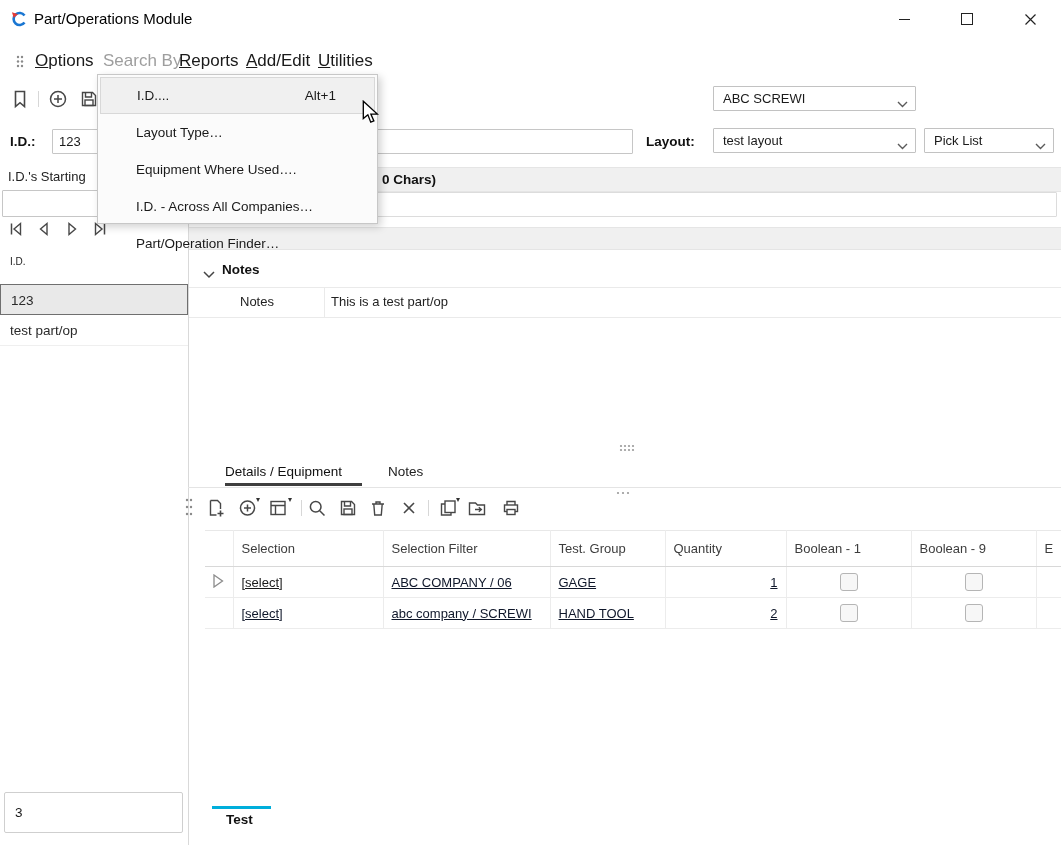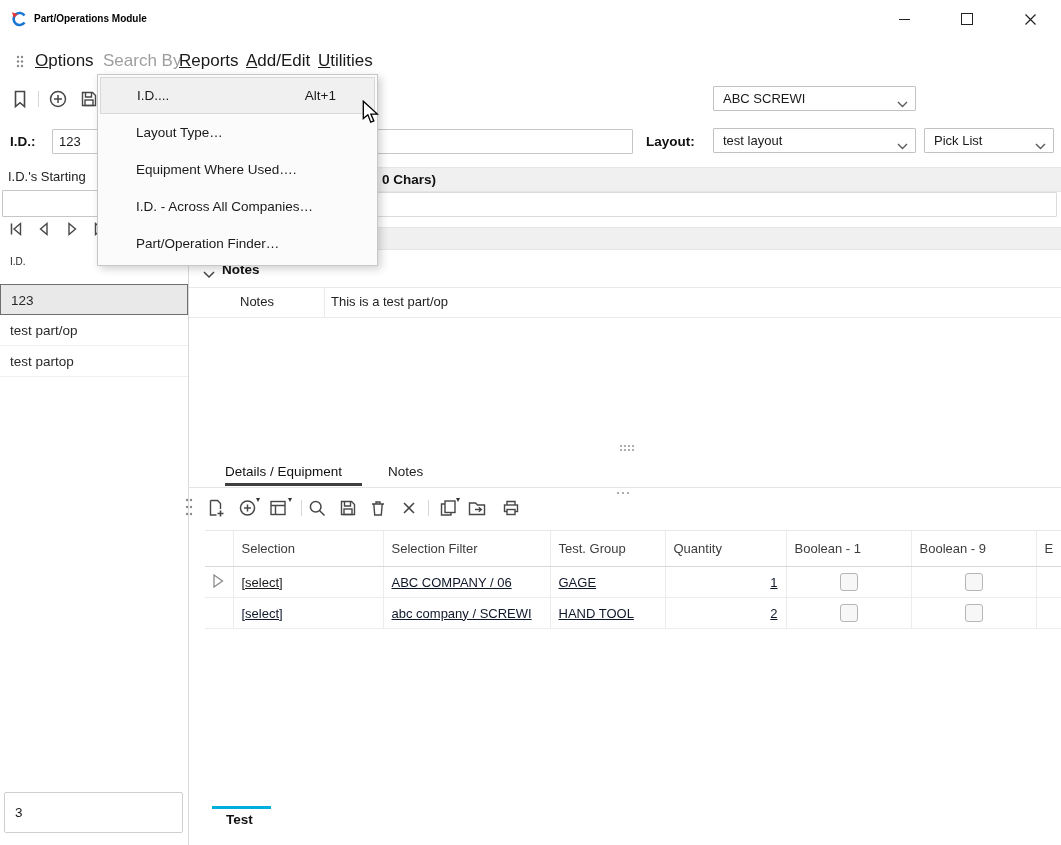--- a/index.html
+++ b/index.html
@@ -2,21 +2,21 @@
 <html><head>
 <meta charset="utf-8">
 <style>
   html,body{margin:0;padding:0;}
   body{width:1061px;height:845px;font-family:"Liberation Sans",sans-serif;font-size:13px;color:#1a1a1a;background:#fff;}
   .window{position:relative;width:1061px;height:845px;background:#fff;overflow:hidden;}
   .abs{position:absolute;}
 
   
   .titlebar{position:absolute;left:0;top:0;width:1061px;height:38px;background:#fff;}
-  .title-text{position:absolute;left:34px;top:0;line-height:38px;font-size:10px;color:#000;white-space:nowrap;font-weight:bold;}
+  .title-text{position:absolute;left:34px;top:0;line-height:38px;font-size:15px;color:#000;white-space:nowrap;}
   .app-icon{position:absolute;left:10px;top:10px;width:18px;height:18px;}
   .win-btn{position:absolute;top:0;width:46px;height:38px;display:flex;align-items:center;justify-content:center;}
   .min-glyph{width:11px;height:0;border-top:1.2px solid #222;}
   .max-glyph{width:10px;height:10px;border:1.1px solid #222;}
 
   
   .menubar{position:absolute;left:0;top:48px;width:1061px;height:26px;}
   .menu-item{position:absolute;top:0;height:26px;line-height:26px;font-size:17px;cursor:default;white-space:nowrap;}
   .menu-item.grayed{color:#9e9e9e;}
   .accel{text-decoration:underline;}
@@ -34,21 +34,21 @@
   .blabel{position:absolute;font-weight:bold;font-size:13.5px;color:#111;white-space:nowrap;}
   .plabel{position:absolute;font-size:13px;color:#222;white-space:nowrap;}
   .graybar{position:absolute;background:#f0f0f0;border-top:1px solid #e5e5e5;border-bottom:1px solid #e5e5e5;box-sizing:border-box;}
 
   
   .list-row{position:absolute;left:0;width:188px;height:31px;line-height:31px;padding-left:10px;box-sizing:border-box;border-bottom:1px solid #efefef;font-size:13.5px;color:#2a2a2a;background:#fff;}
   .list-row.sel{background:#e9e9e9;border:1px solid #6f6f6f;}
   .count-box{position:absolute;left:4px;top:792px;width:179px;height:41px;border:1px solid #cfcfcf;border-radius:2px;box-sizing:border-box;line-height:39px;padding-left:10px;font-size:13.5px;background:#fff;}
 
   
-  .popup{position:absolute;left:97px;top:74px;width:281px;height:192px;background:#fbfbfb;border:1px solid #c7c7c7;box-shadow:3px 3px 8px rgba(0,0,0,0.18);z-index:50;box-sizing:border-box;padding:2px;}
+  .popup{position:absolute;left:97px;top:74px;width:281px;height:150px;background:#fbfbfb;border:1px solid #c7c7c7;box-shadow:3px 3px 8px rgba(0,0,0,0.18);z-index:50;box-sizing:border-box;padding:2px;}
   .popup-item{position:relative;height:37px;line-height:37px;padding-left:36px;padding-right:14px;font-size:13.5px;color:#1a1a1a;box-sizing:border-box;cursor:default;white-space:nowrap;}
   .popup-item.hl{background:#f0f0f0;border:1px solid #d8d8d8;line-height:35px;}
   .popup-item .shortcut{position:absolute;right:38px;top:0;}
 
   
   .tab{position:absolute;font-size:13.5px;color:#222;height:24px;line-height:24px;cursor:default;white-space:nowrap;}
   .tab-underline{position:absolute;height:3px;background:#3f3f3f;}
   .hline{position:absolute;height:1px;background:#e4e4e4;}
   .vline{position:absolute;width:1px;background:#d9d9d9;}
 
@@ -187,21 +187,20 @@
     <svg width="20" height="20" viewBox="0 0 20 20">
         <path d="M14.5 4.5v11" stroke="#474747" stroke-width="1.5"></path>
         <path d="M5.5 4.5L12 10l-6.5 5.5z" fill="none" stroke="#474747" stroke-width="1.4"></path>
       </svg>
   </div>
 
   <div class="vline" style="left:188px;top:115px;height:730px;"></div>
   <div class="plabel" style="left:10px;top:256px;font-size:10px;">I.D.</div>
   <div class="list-row sel" style="top:284px;">123</div>
   <div class="list-row" style="top:315px;">test part/op</div>
-  <div class="list-row" style="top:346px;">test partop</div>
   <div class="count-box">3</div>
 
   <span class="abs" style="left:203px;top:267px;">
     <svg width="12" height="8" viewBox="0 0 12 8">
         <path d="M1 1l5 5 5-5" fill="none" stroke="#444" stroke-width="1.5"></path>
       </svg>
   </span>
   <div class="blabel" style="left:222px;top:262px;">Notes</div>
   <div class="hline" style="left:189px;top:287px;width:872px;background:#eaeaea;"></div>
   <div class="hline" style="left:189px;top:317px;width:872px;background:#eaeaea;"></div>

